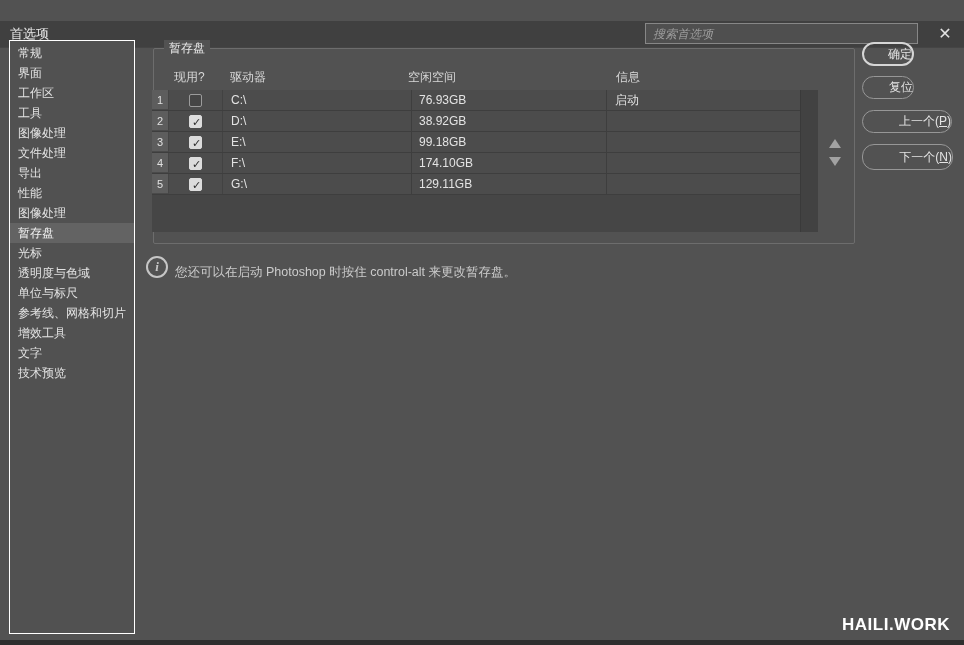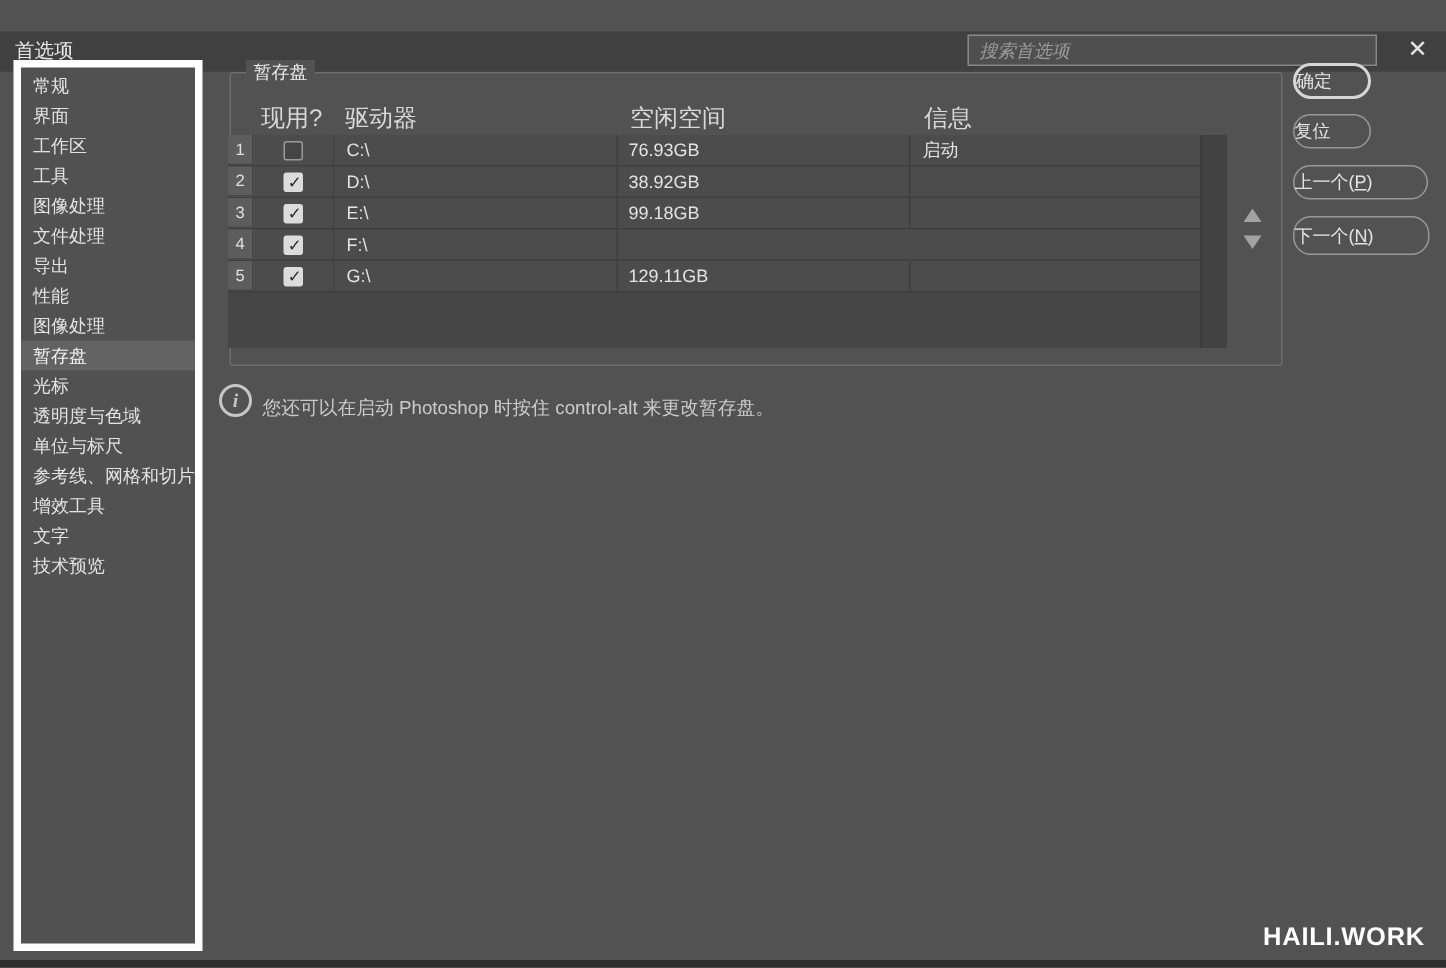--- a/index.html
+++ b/index.html
@@ -19,34 +19,34 @@
     background:#4f4f4f;border:1px solid #878787;color:#ddd;
     font-size:12px;padding:0 7px;outline:none;
     font-family:"Liberation Sans","DejaVu Sans",sans-serif;
   }
   .search-input::placeholder{font-style:italic;color:#9c9c9c;}
   .close-icon{left:932px;top:0;width:26px;height:26px;line-height:26px;text-align:center;
     font-size:16px;color:#e2e2e2;cursor:pointer;}
 
   
   .sidebar{left:9px;top:40px;width:126px;height:594px;box-sizing:border-box;
-    border:5px solid #ffffff;padding-top:2px;background:#515151;}
+    border:1px solid #ffffff;padding-top:2px;background:#515151;}
   .side-item{height:20px;line-height:20px;padding-left:8px;font-size:12px;color:#e3e3e3;
     white-space:nowrap;cursor:pointer;}
   .side-item.on{background:#636363;color:#f2f2f2;}
 
   
   .groupbox{left:153px;top:48px;width:702px;height:196px;box-sizing:border-box;
     border:1px solid #6d6d6d;border-radius:2px;}
   .group-legend{position:absolute;left:10px;top:-9px;background:#525252;
     padding:0 5px;font-size:12px;color:#e8e8e8;line-height:16px;}
 
   
-  .th{top:69px;font-size:16px;color:#d8d8d8;}
-  .th-active{left:174px;} .th-drive{left:230px;} .th-free{left:420px;text-align:center;} .th-info{left:616px;}
+  .th{top:69px;font-size:12px;color:#d8d8d8;}
+  .th-active{left:174px;} .th-drive{left:230px;} .th-free{left:408px;text-align:center;} .th-info{left:616px;}
 
   
   .table{left:152px;top:90px;width:665px;height:142px;background:#464646;}
   .rows{position:absolute;left:0;top:0;width:648px;}
   .trow{height:21px;display:flex;box-sizing:border-box;border-bottom:1px solid #3e3e3e;
     background:#4c4c4c;cursor:default;}
   .cell{box-sizing:border-box;font-size:12px;color:#e3e3e3;line-height:20px;overflow:hidden;}
   .c-num{width:17px;background:#5d5d5d;border-right:1px solid #454545;border-bottom:1px solid #4a4a4a;
     text-align:center;font-size:11px;color:#e0e0e0;}
   .c-cb{width:54px;display:flex;align-items:center;justify-content:center;border-right:1px solid #424242;}
@@ -71,21 +71,21 @@
   
   .info-icon{left:146px;top:256px;width:22px;height:22px;box-sizing:border-box;
     border:2px solid #c6c6c6;border-radius:50%;text-align:center;line-height:18px;
     font-family:"Liberation Serif","DejaVu Serif",serif;font-style:italic;font-weight:bold;
     font-size:13px;color:#c6c6c6;}
   .note-text{left:175px;top:248px;font-size:12.5px;color:#cbcbcb;margin-top:16px;}
 
   
   .btn{position:absolute;box-sizing:border-box;background:transparent;
     border:1px solid #979797;border-radius:12px;color:#e4e4e4;font-size:12px;
-    text-align:left;cursor:pointer;padding:0;
+    text-align:right;cursor:pointer;padding:0;
     font-family:"Liberation Sans","DejaVu Sans",sans-serif;}
   .btn-ok{left:862px;top:42px;width:52px;height:24px;border:2px solid #d6d6d6;}
   .btn-reset{left:862px;top:76px;width:52px;height:23px;}
   .btn-prev{left:862px;top:110px;width:90px;height:23px;}
   .btn-next{left:862px;top:144px;width:91px;height:26px;}
   .u{text-decoration:underline;}
 
   
   .watermark{right:14px;bottom:10px;font-weight:900;font-size:17px;
     letter-spacing:0.5px;color:#ffffff;}
@@ -161,20 +161,21 @@
       <div class="cell c-free">99.18GB</div>
       <div class="cell c-info"></div>
     </div>
 
     <div class="trow">
       <div class="cell c-num">4</div>
       <div class="cell c-cb">
         <span class="checkbox on"></span>
       </div>
       <div class="cell c-drive">F:\</div>
+      <div class="cell c-free">174.10GB</div>
       <div class="cell c-info"></div>
     </div>
 
     <div class="trow">
       <div class="cell c-num">5</div>
       <div class="cell c-cb">
         <span class="checkbox on"></span>
       </div>
       <div class="cell c-drive">G:\</div>
       <div class="cell c-free">129.11GB</div>

